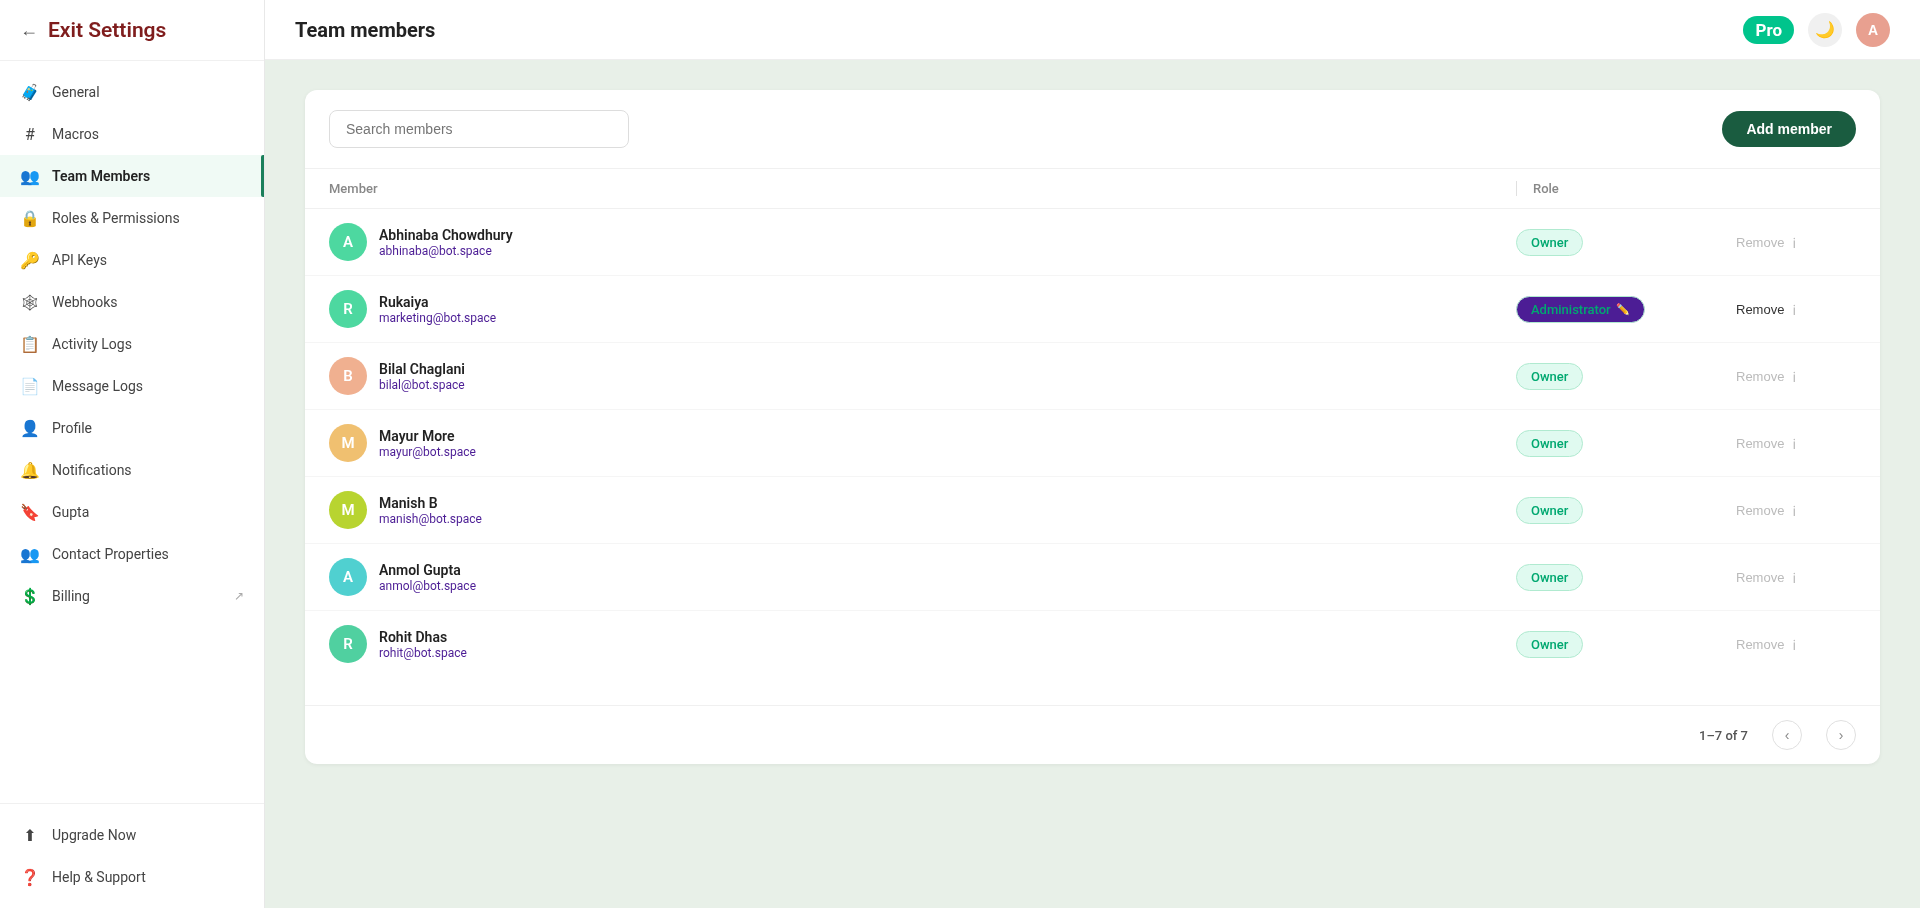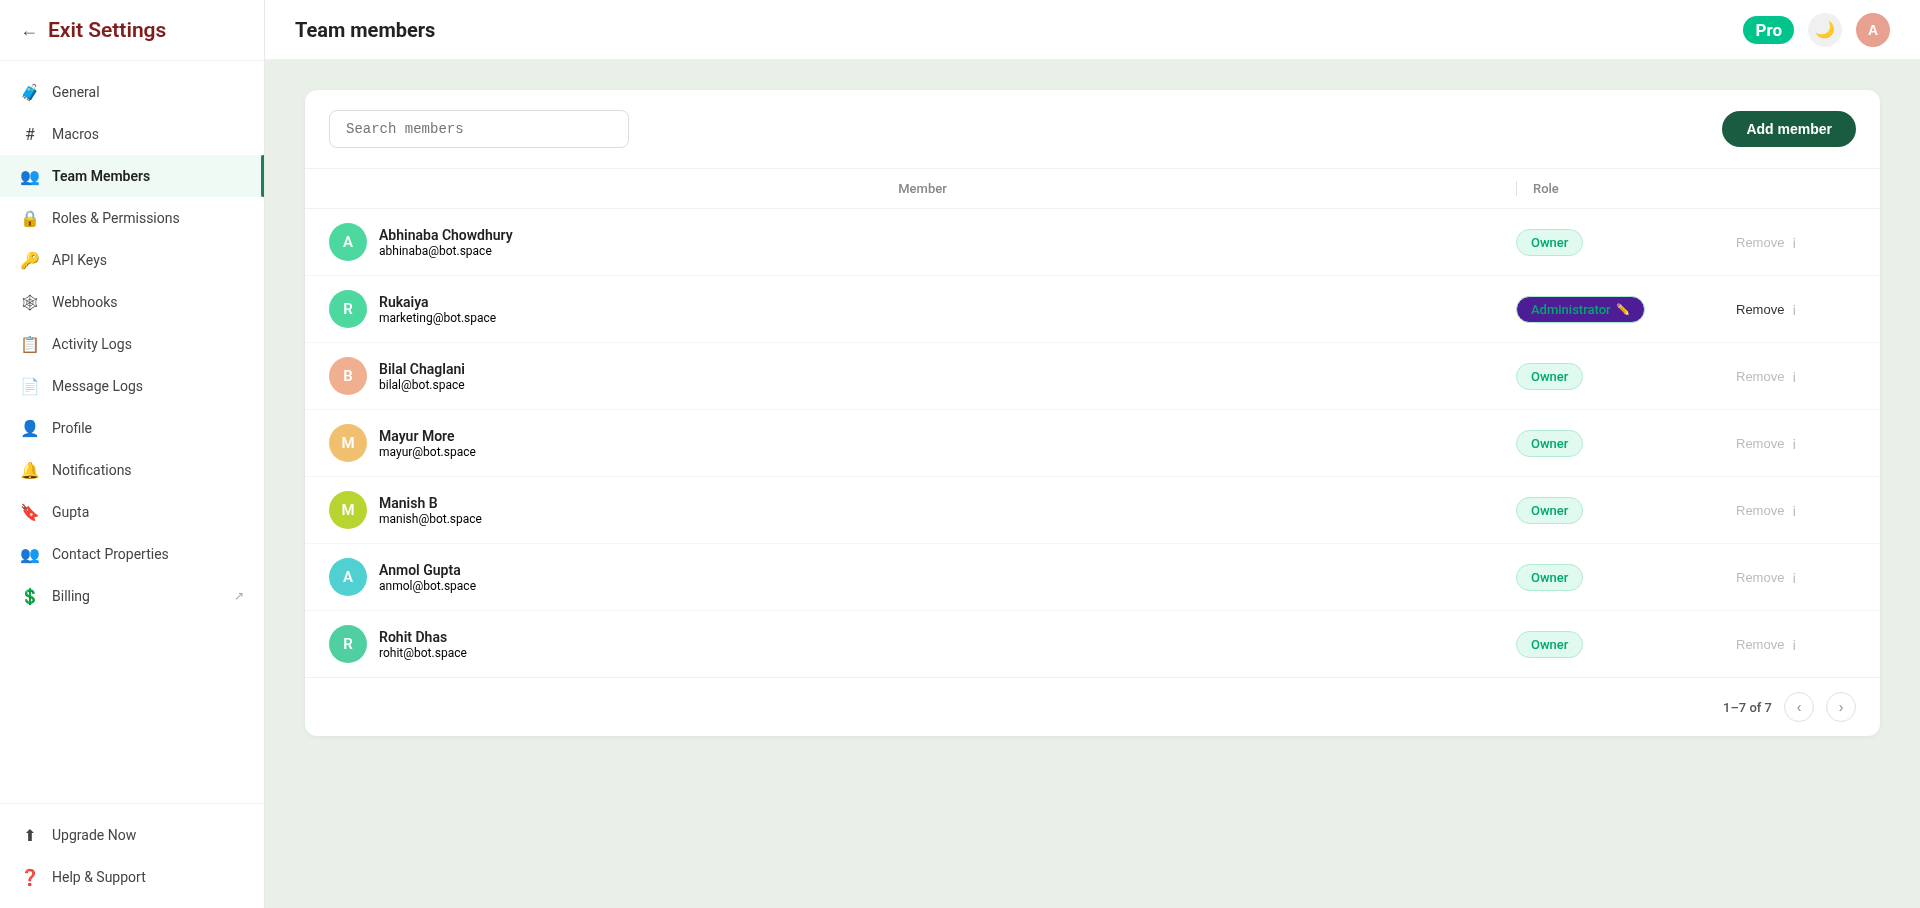--- a/index.html
+++ b/index.html
@@ -171,21 +171,20 @@
       border-bottom: 1px solid #f0f0f0;
     }
     .search-input {
       border: 1px solid #ddd;
       border-radius: 8px;
       padding: 10px 16px;
       font-size: 14px;
       color: #555;
       width: 300px;
       outline: none;
-      font-family: Liberation Mono, monospace;
     }
     .add-member-btn {
       background: #1a5c40;
       color: #fff;
       border: none;
       border-radius: 24px;
       padding: 10px 24px;
       font-size: 14px;
       font-weight: 600;
       cursor: pointer;
@@ -194,21 +193,21 @@
     
     .table-header {
       display: flex;
       align-items: center;
       padding: 12px 24px;
       border-bottom: 1px solid #f0f0f0;
       color: #888;
       font-size: 13px;
       font-weight: 500;
     }
-    .col-member { flex: 1; text-align: center; }
+    .col-member { flex: 1; }
     .col-role { width: 220px; border-left: 1px solid #e0e0e0; padding-left: 16px; }
     .col-actions { width: 120px; border-left: 1px solid #e0e0e0; padding-left: 16px; }
 
     .member-row {
       display: flex;
       align-items: center;
       padding: 14px 24px;
       border-bottom: 1px solid #f5f5f5;
     }
     .member-row:last-child { border-bottom: none; }
@@ -224,21 +223,21 @@
       border-radius: 50%;
       display: flex;
       align-items: center;
       justify-content: center;
       font-size: 15px;
       font-weight: 600;
       color: #fff;
       flex-shrink: 0;
     }
     .member-name { font-size: 14px; font-weight: 600; color: #222; }
-    .member-email { font-size: 12px; color: #000000; margin-top: 1px; }
+    .member-email { font-size: 12px; color: #4c1d95; margin-top: 1px; }
     .member-role { width: 220px; }
     .role-badge {
       display: inline-flex;
       align-items: center;
       gap: 6px;
       padding: 5px 14px;
       border-radius: 20px;
       font-size: 13px;
       font-weight: 500;
     }
@@ -273,21 +272,22 @@
       justify-content: center;
     }
 
     
     .card-footer {
       display: flex;
       align-items: center;
       justify-content: flex-end;
       padding: 14px 24px;
       border-top: 1px solid #f0f0f0;
-      gap: 12px;
+      gap: 24px;
+      margin-top: 28px;
     }
     .pagination-info { font-size: 13px; color: #555; font-weight: 500; }
     .pagination-btn {
       width: 30px;
       height: 30px;
       border-radius: 50%;
       border: 1px solid #e0e0e0;
       background: #fff;
       cursor: pointer;
       display: flex;

